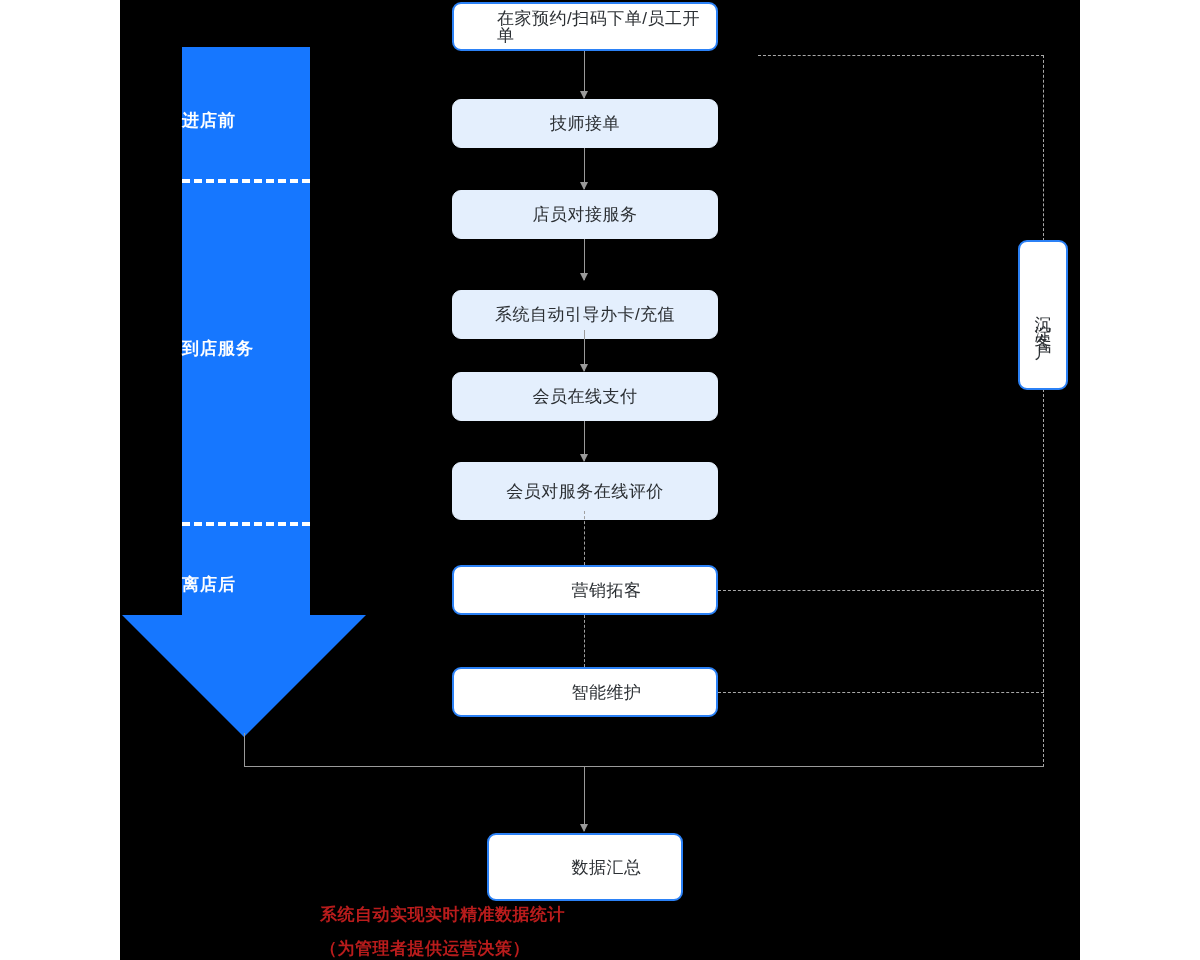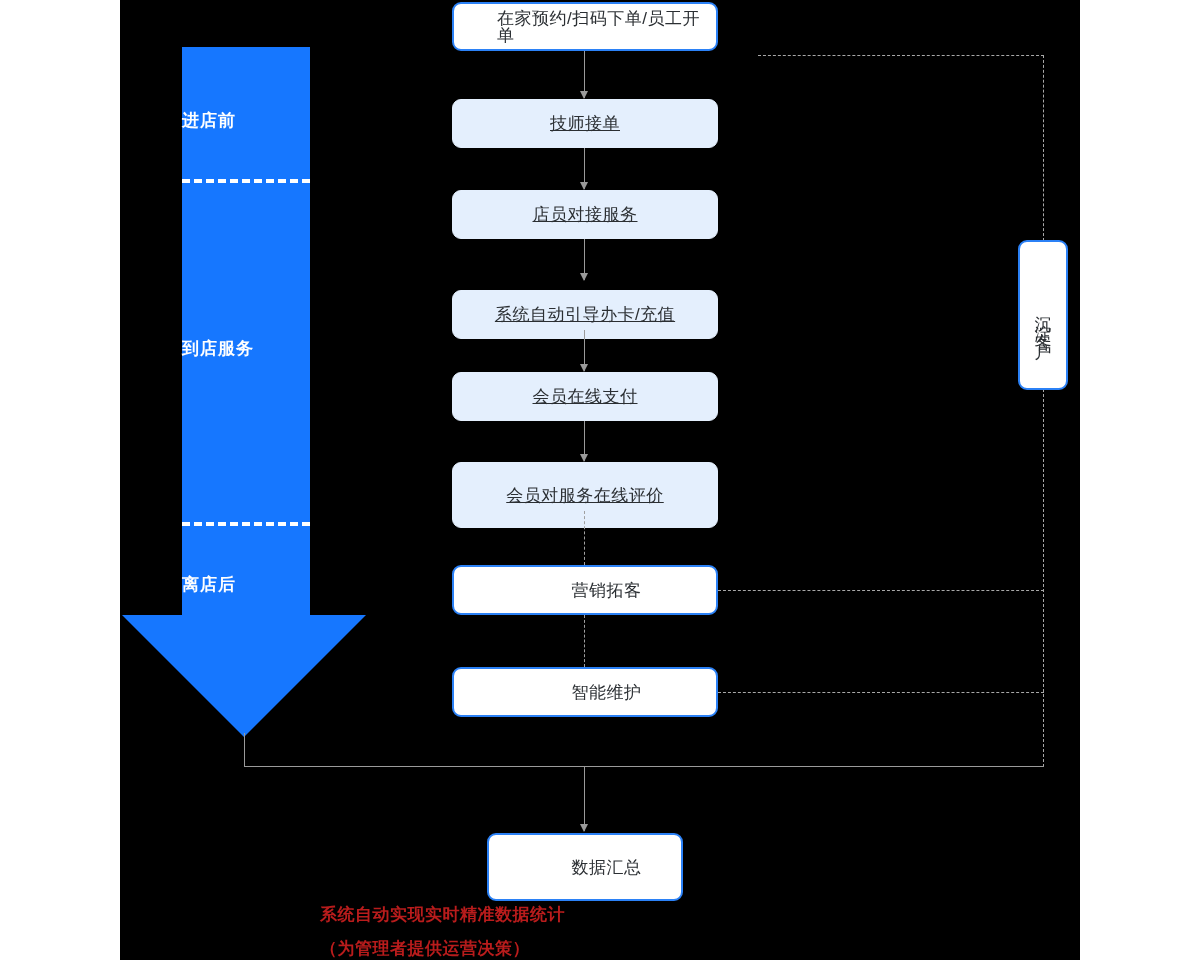--- a/index.html
+++ b/index.html
@@ -86,34 +86,33 @@
     justify-content: center;
     border-radius: 9px;
     font-size: 17px;
     color: #2b2f33;
     line-height: 1;
     letter-spacing: 0.5px;
   }
   .node.filled {
     background: #e4effd;
     border: 1px solid #e4effd;
-    text-decoration: underline;
   }
   .node.outlined {
     background: #ffffff;
     border: 2px solid #2b81f6;
     padding-left: 43px;
   }
 
   .n1 { top: 2px;   height: 49px; }
   .n2 { top: 99px;  height: 49px; }
   .n3 { top: 190px; height: 49px; }
   .n4 { top: 290px; height: 49px; }
   .n5 { top: 372px; height: 49px; }
-  .n6 { top: 462px; height: 66px; }
+  .n6 { top: 462px; height: 58px; }
   .n7 { top: 565px; height: 50px; }
   .n8 { top: 667px; height: 50px; }
   .n9 {
     top: 833px;
     left: 487px;
     width: 196px;
     height: 68px;
   }
 
   

